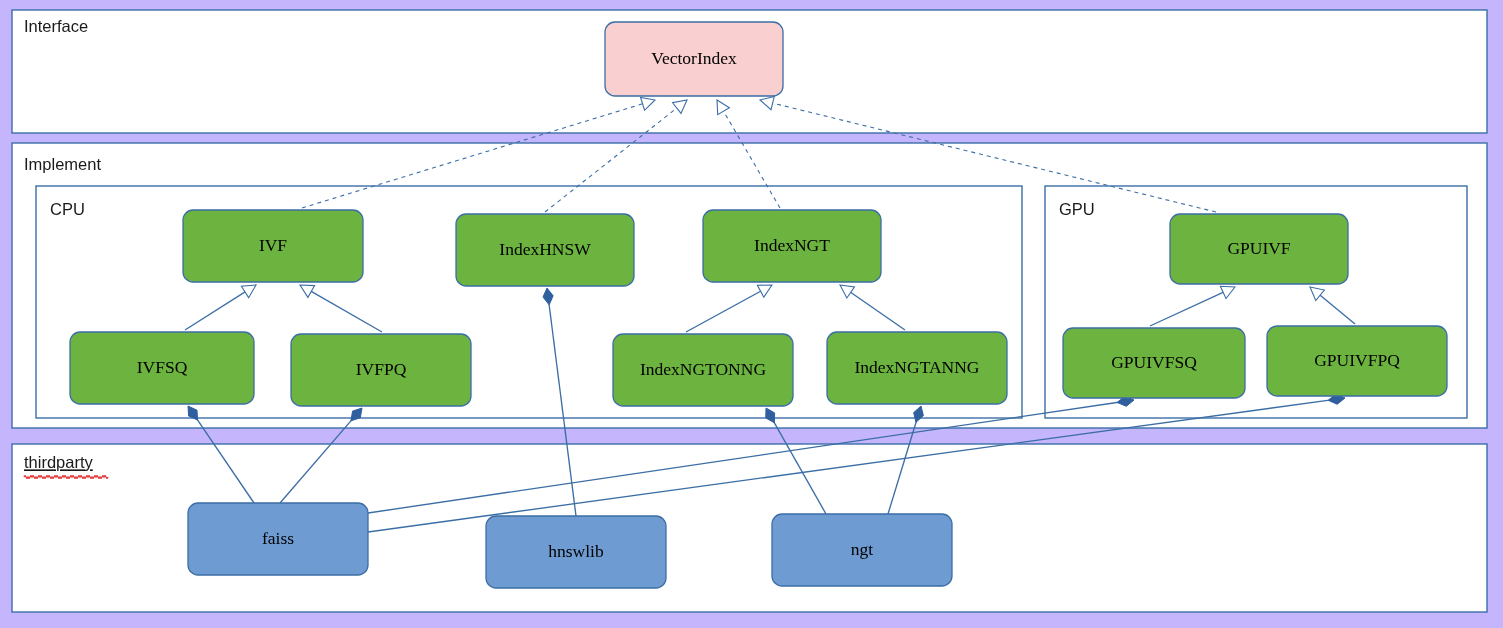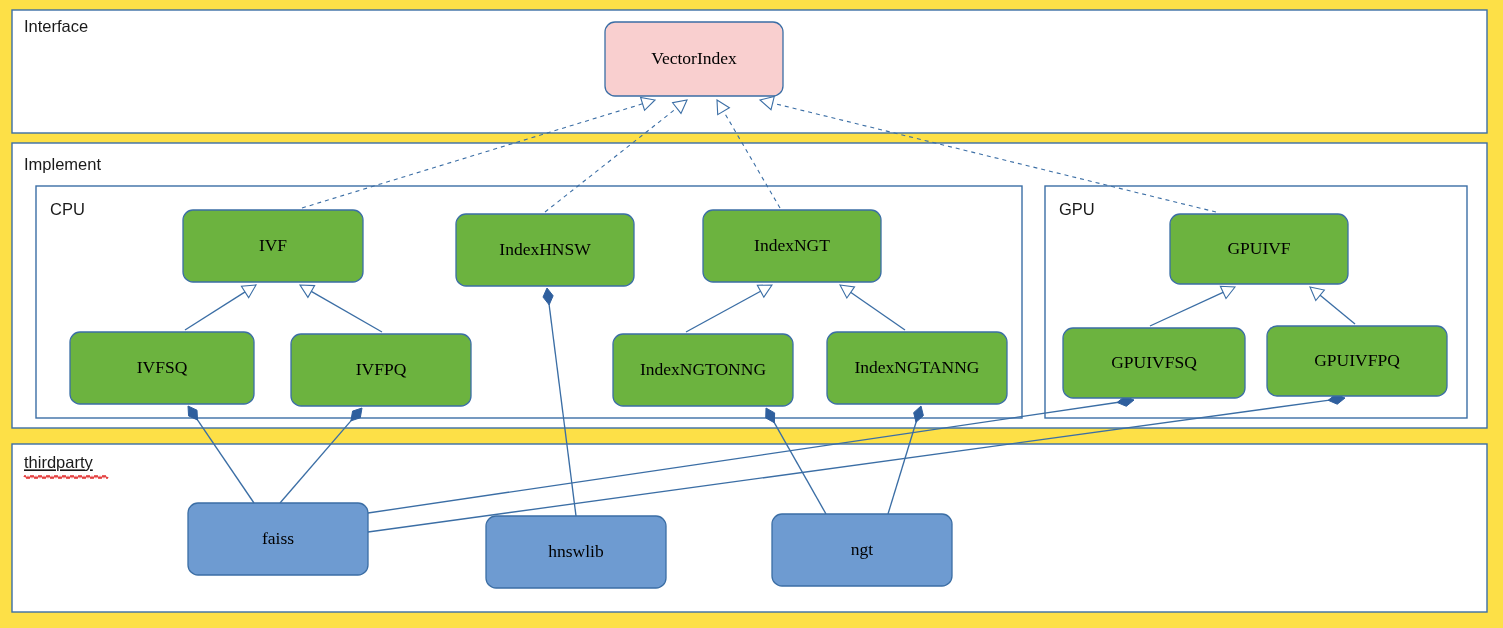--- a/index.html
+++ b/index.html
@@ -11,21 +11,21 @@
   body {
     font-family: "Liberation Sans", sans-serif;
     width: 1503px;
     height: 628px;
     overflow: hidden;
   }
   #diagram-root {
     position: relative;
     width: 1503px;
     height: 628px;
-    background: #fde047;
+    background: #c4b5fd;
   }
   svg#diagram-canvas {
     position: absolute;
     top: 0;
     left: 0;
     width: 1503px;
     height: 628px;
     display: block;
   }
   .container-rect {

